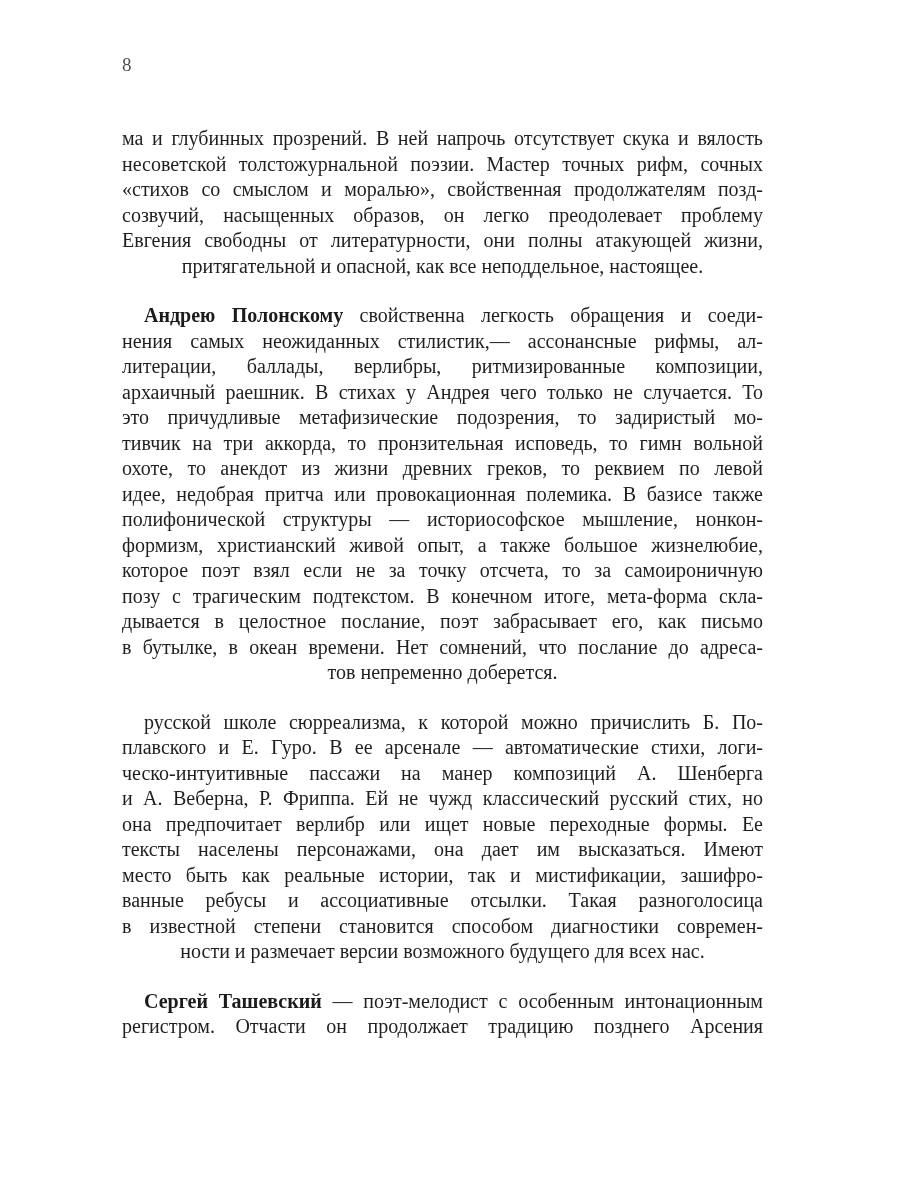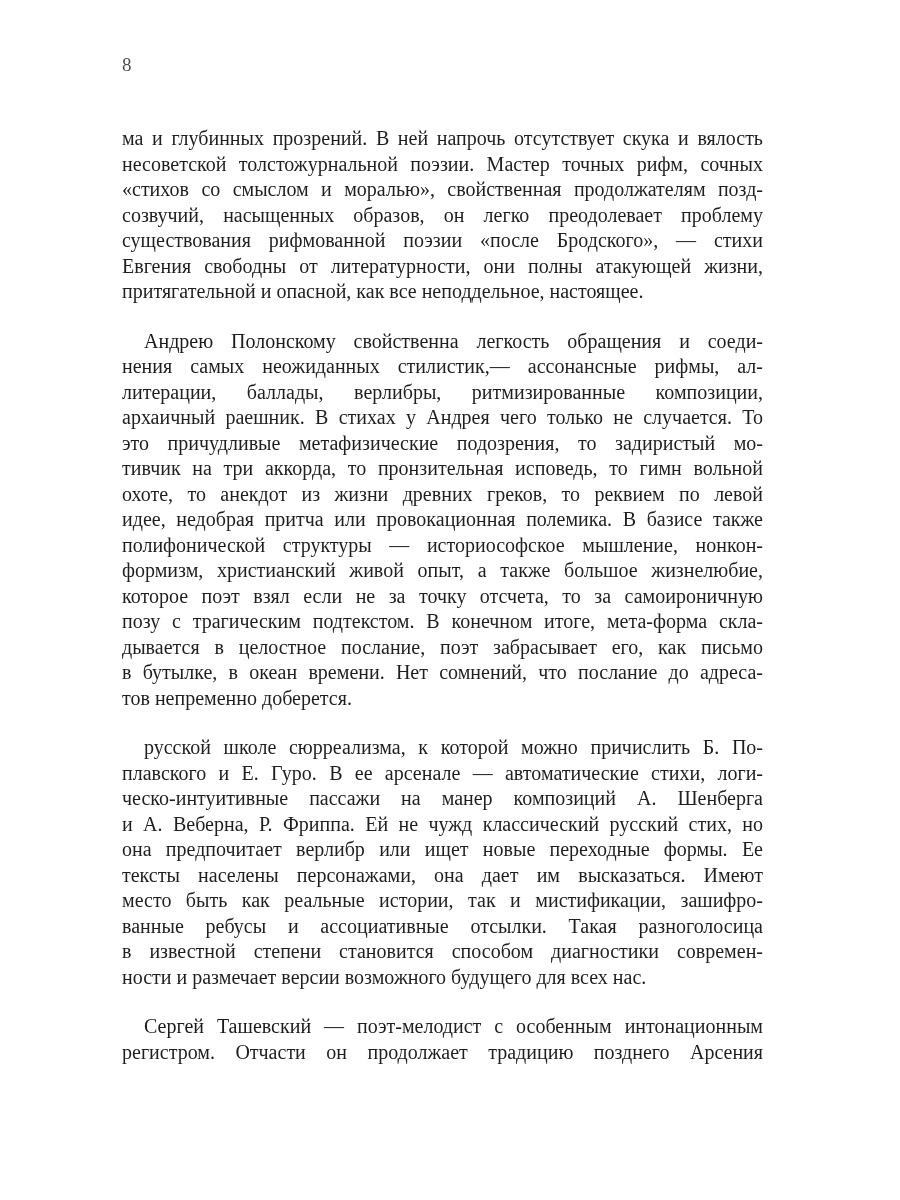--- a/index.html
+++ b/index.html
@@ -48,42 +48,41 @@
     text-align: justify;
   }
   
   .line::after {
     content: "";
     display: inline-block;
     width: 100%;
     height: 0;
   }
   .line.no-justify {
-    text-align: left;
+    text-align: center;
   }
   .line.no-justify::after {
     content: none;
   }
   .line b {
-    font-weight: normal;
+    font-weight: bold;
     color: #1b1b1b;
   }
 </style>
 </head>
 <body>
 
 <div class="book-page">
   <div class="page-number">8</div>
   <div class="text-block">
       <div class="para">
         <div class="line">ма и глубинных прозрений. В ней напрочь отсутствует скука и вялость</div>
         <div class="line">несоветской толстожурнальной поэзии. Мастер точных рифм, сочных</div>
         <div class="line">«стихов со смыслом и моралью», свойственная продолжателям позд-</div>
         <div class="line">созвучий, насыщенных образов, он легко преодолевает проблему</div>
-        <div class="line">существования рифмованной поэзии «после Бродского», — стихи</div>
         <div class="line">Евгения свободны от литературности, они полны атакующей жизни,</div>
         <div class="line no-justify">притягательной и опасной, как все неподдельное, настоящее.</div>
       </div>
       <div class="para indent">
         <div class="line"><b>Андрею Полонскому</b> свойственна легкость обращения и соеди-</div>
         <div class="line">нения самых неожиданных стилистик,— ассонансные рифмы, ал-</div>
         <div class="line">литерации, баллады, верлибры, ритмизированные композиции,</div>
         <div class="line">архаичный раешник. В стихах у Андрея чего только не случается. То</div>
         <div class="line">это причудливые метафизические подозрения, то задиристый мо-</div>
         <div class="line">тивчик на три аккорда, то пронзительная исповедь, то гимн вольной</div>

